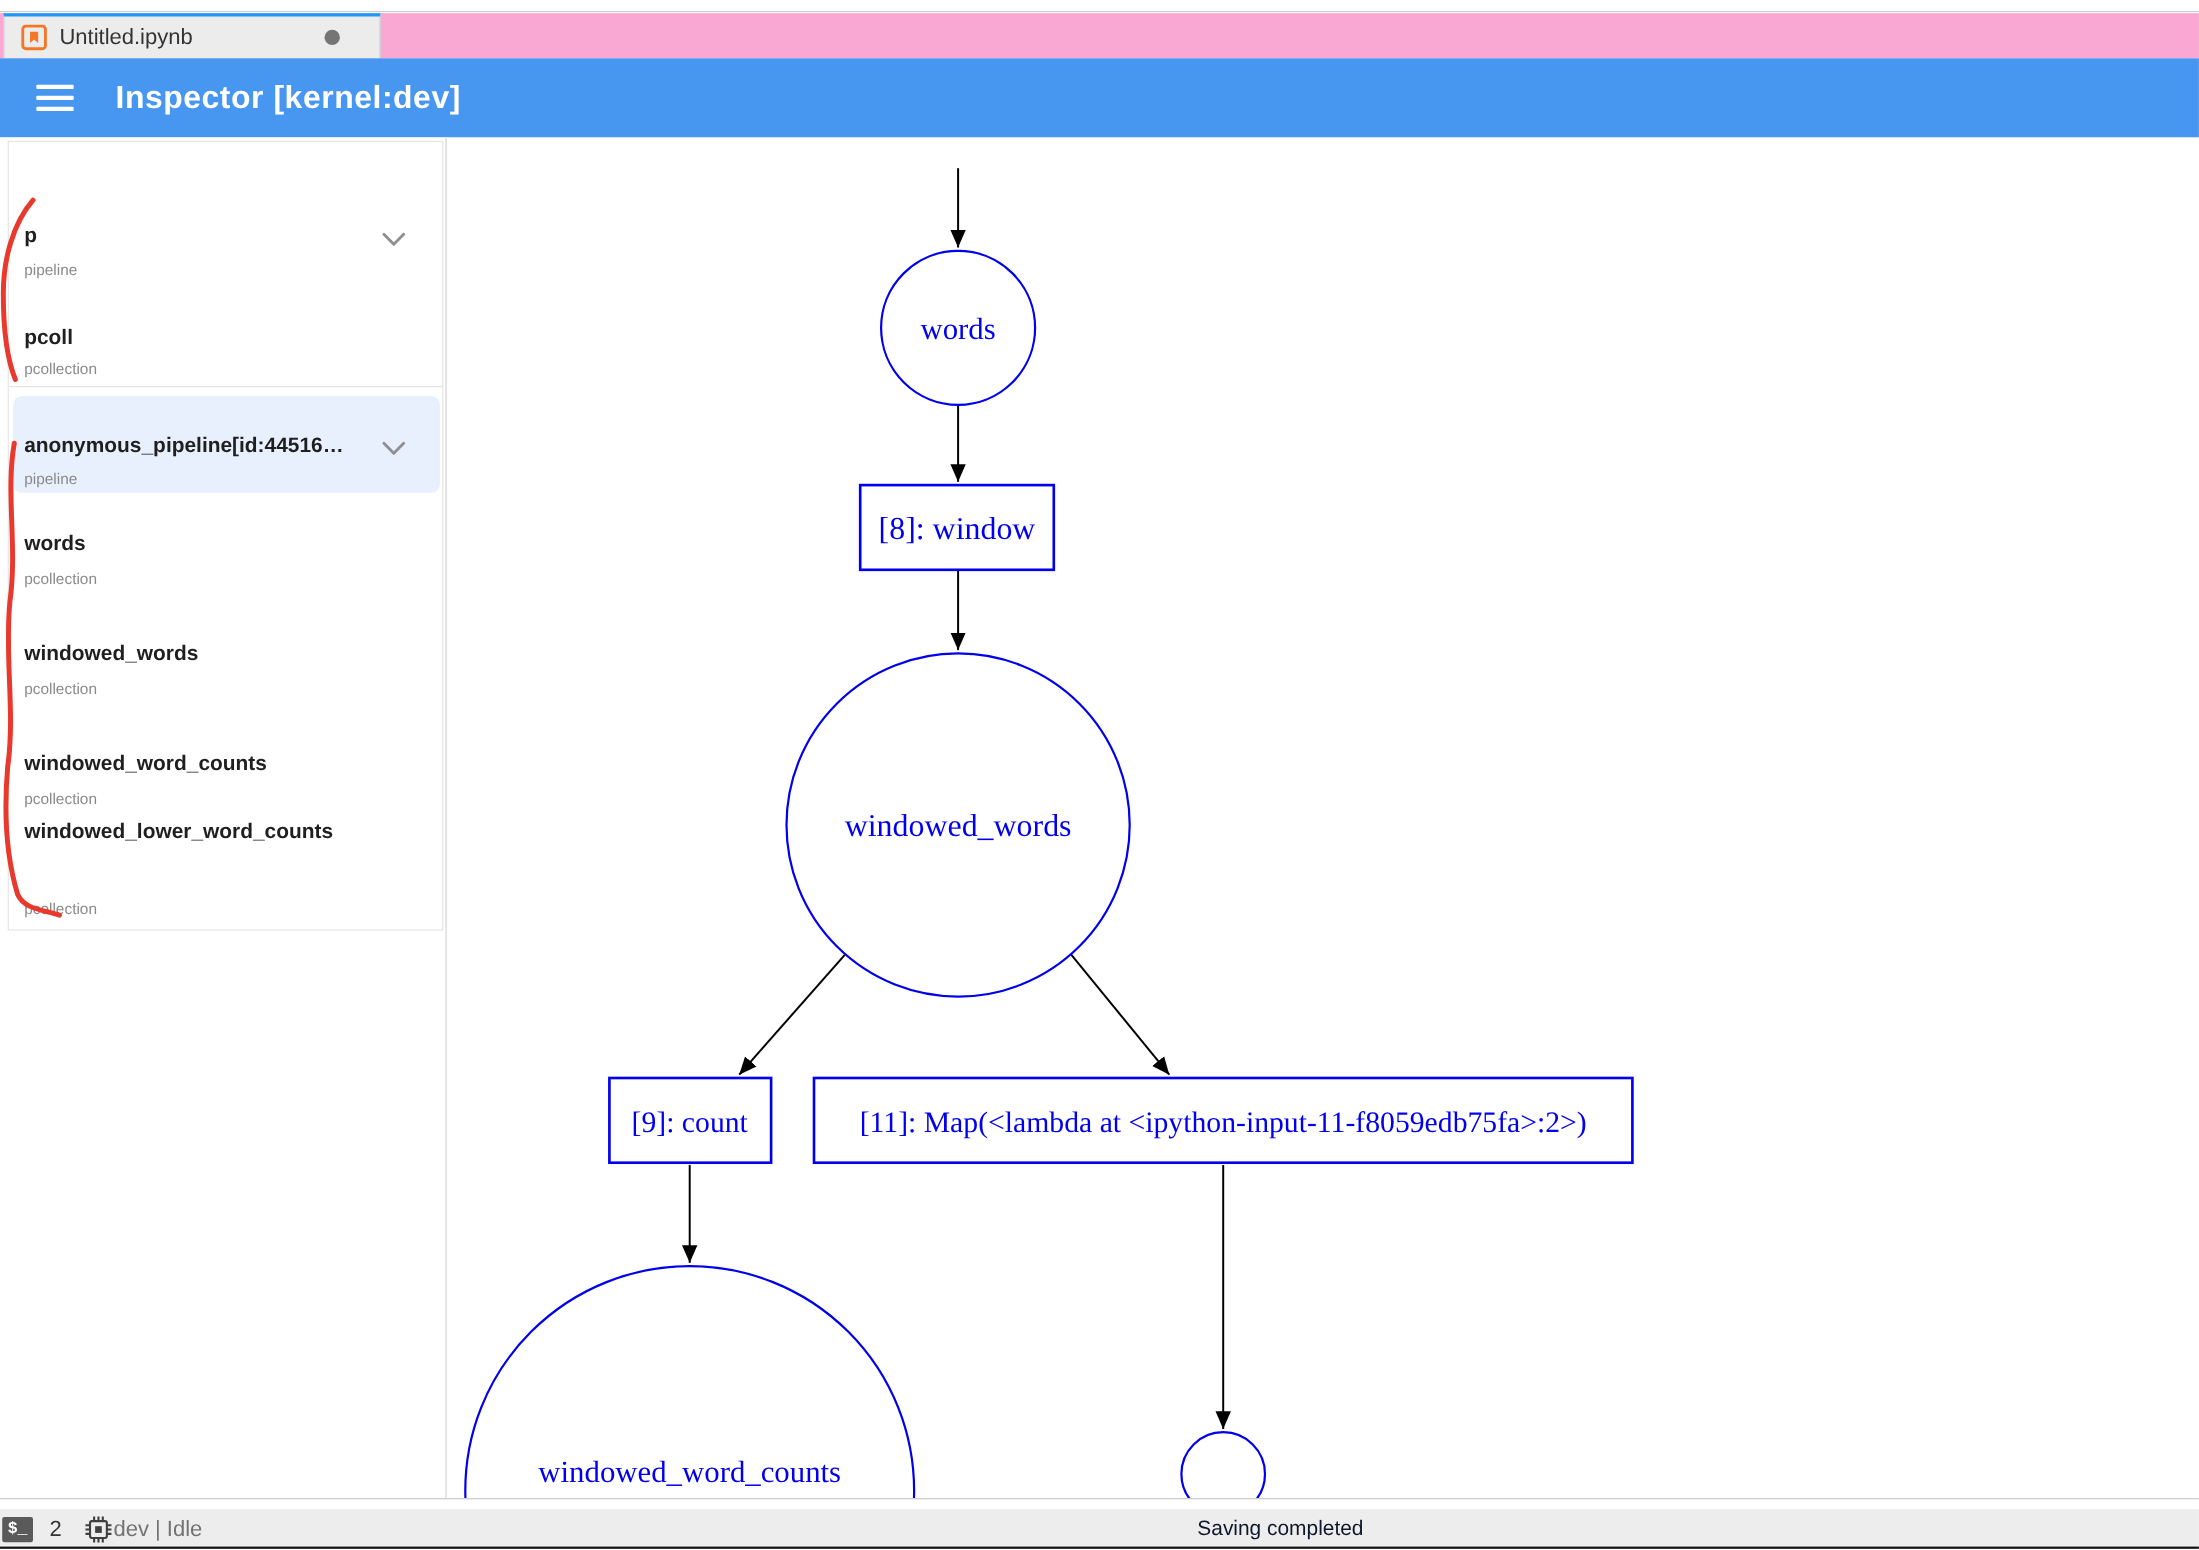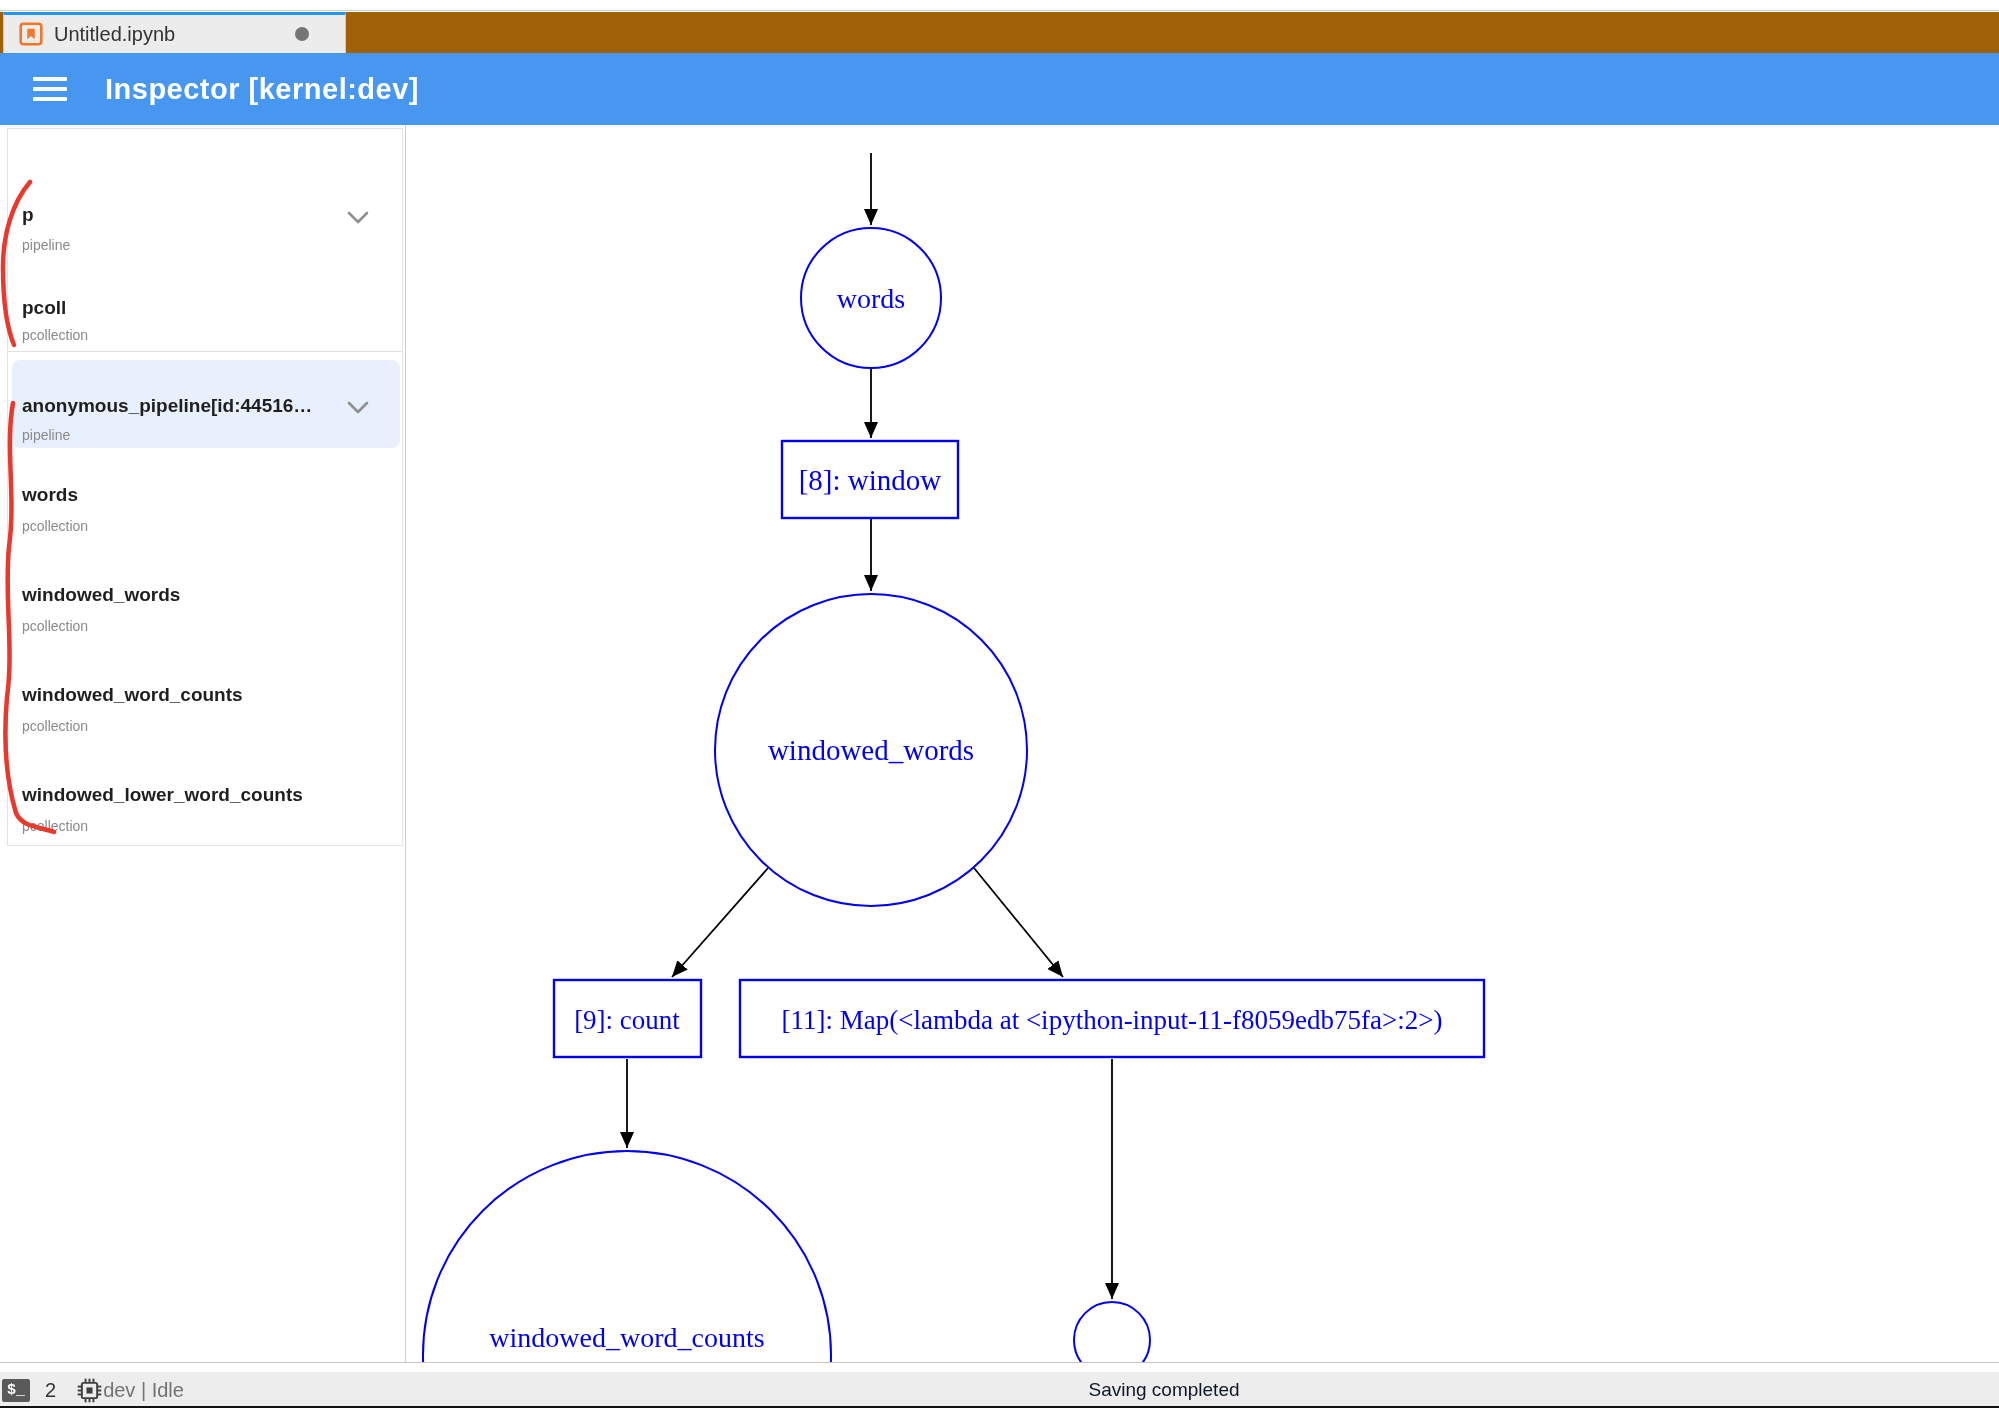--- a/index.html
+++ b/index.html
@@ -4,21 +4,21 @@
 <style>
   * { margin:0; padding:0; box-sizing:border-box; }
   html,body { width:1999px; height:1409px; overflow:hidden; background:#fff;
               font-family:"Liberation Sans", sans-serif; }
   .root { position:relative; width:1999px; height:1409px; background:#fff; }
 
   
   .top-gap { position:absolute; left:0; top:0; width:100%; height:11px;
              background:#fff; border-bottom:1px solid #cfcfcf; }
   .tab-bar { position:absolute; left:0; top:12px; width:100%; height:41px;
-             background:#a16207; display:flex; padding-left:3px; }
+             background:#f9a8d4; display:flex; padding-left:3px; }
   .tab { display:flex; align-items:center; height:41px; font-size:20px; color:#333; }
   .tab-notebook { width:343px; background:#ececec; border-top:3px solid #2196f3;
                   border-right:1px solid #c9c9c9; border-left:1px solid #c9c9c9;
                   padding:0 14px; }
   .tab-inspector { width:338px; background:#fff; border-right:1px solid #c9c9c9;
                    justify-content:center; gap:10px; }
   .nb-icon { width:26px; height:26px; flex:0 0 auto; }
   .tab-label { margin-left:10px; white-space:nowrap; overflow:hidden; }
   .dirty-dot { width:14px; height:14px; border-radius:50%; background:#757575;
                margin-left:auto; margin-right:22px; flex:0 0 auto; }
@@ -137,21 +137,21 @@
           <div class="sb-name" style="top:454px">windowed_words</div>
           <div class="sb-type" style="top:486px">pcollection</div>
         </div>
 
         <div>
           <div class="sb-name" style="top:554px">windowed_word_counts</div>
           <div class="sb-type" style="top:586px">pcollection</div>
         </div>
 
         <div>
-          <div class="sb-name" style="top:654px">windowed_lower_word_counts</div>
+          <div class="sb-name" style="top:616px">windowed_lower_word_counts</div>
           <div class="sb-type" style="top:686px">pcollection</div>
         </div>
       </div>
 
       <svg class="annotations" viewBox="0 0 80 740">
         <path d="M 30 57 C 12 78, 3 110, 3 142 C 3 175, 7 203, 14 220" fill="none" stroke="#e8392c" stroke-width="4.5" stroke-linecap="round"></path>
         <path d="M 13 278 C 5 322, 16 372, 9 422 C 4 472, 14 522, 7 572 C 3 618, 7 658, 16 688 C 22 702, 40 702, 54 707" fill="none" stroke="#e8392c" stroke-width="4.5" stroke-linecap="round"></path>
       </svg>
     </div>
 

